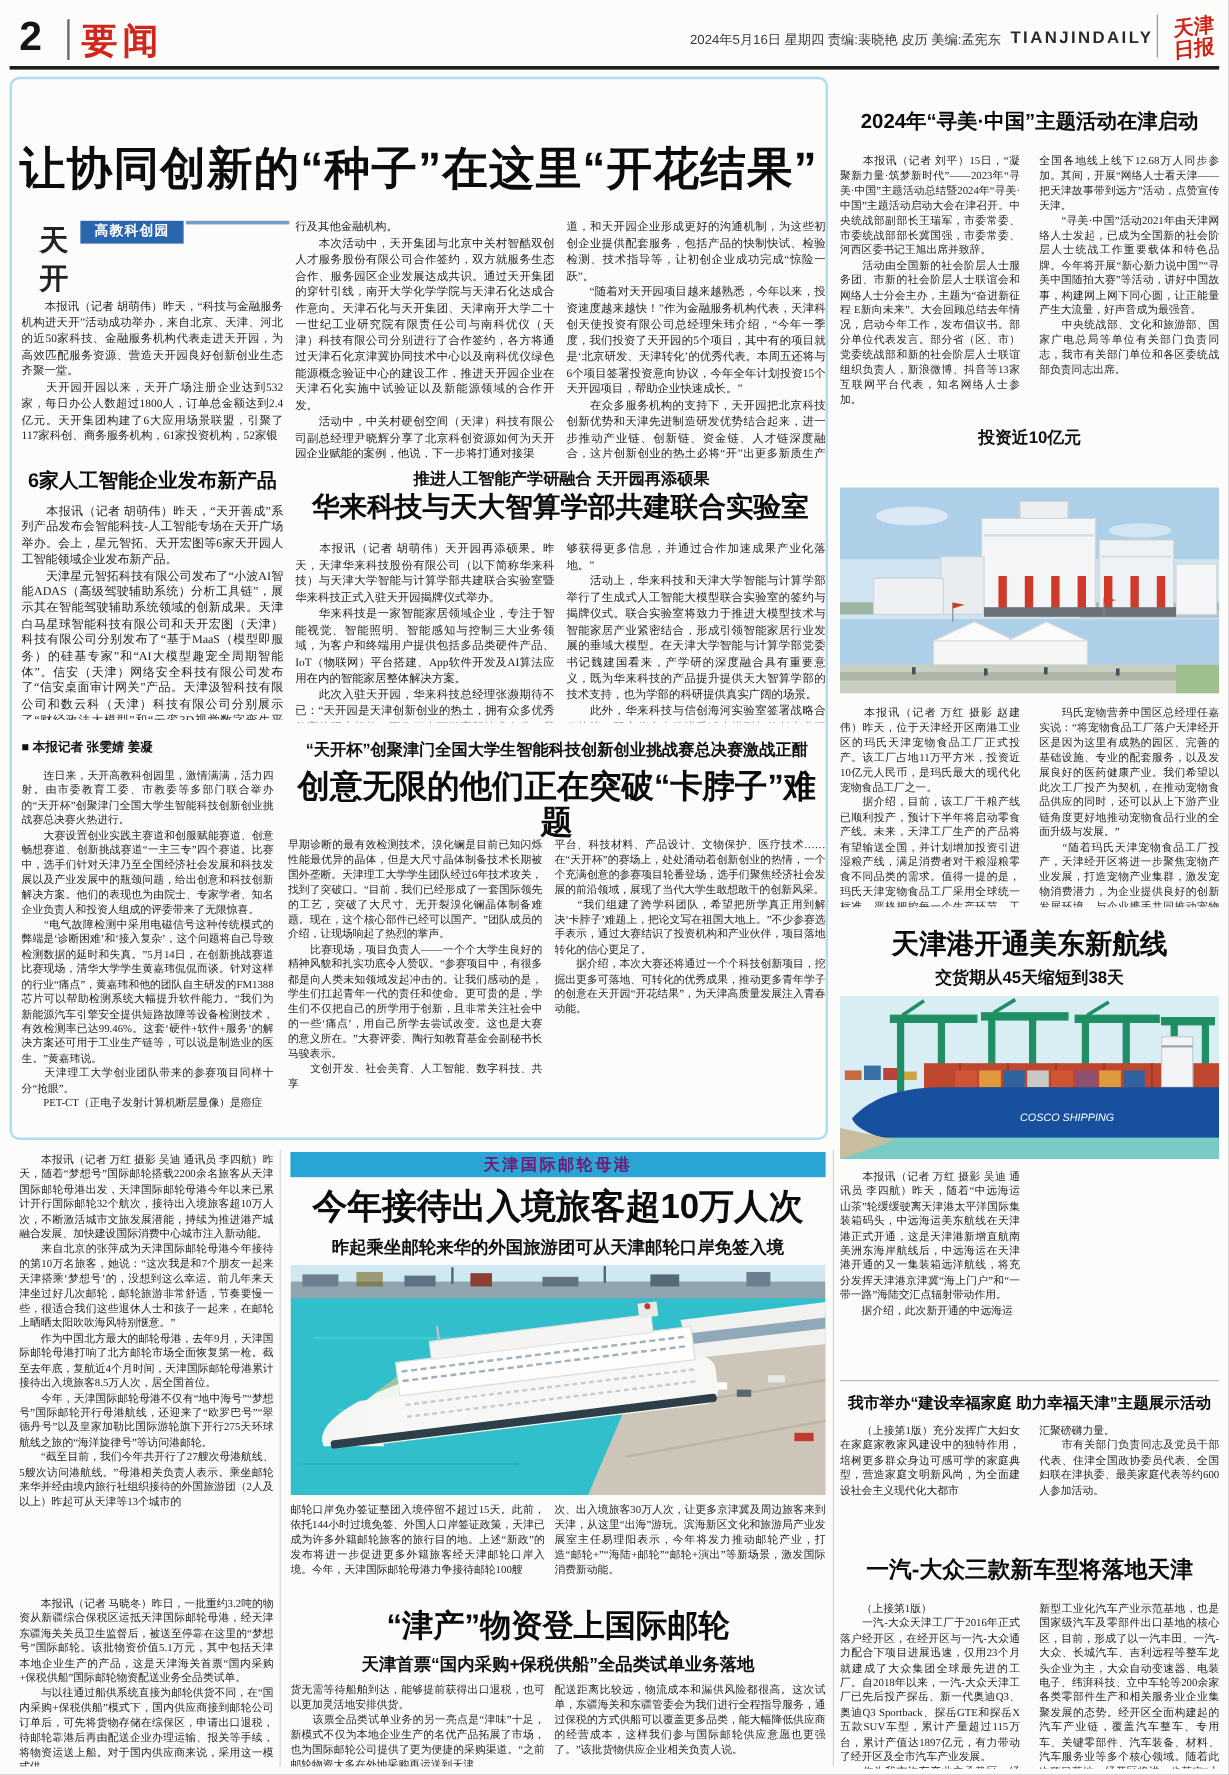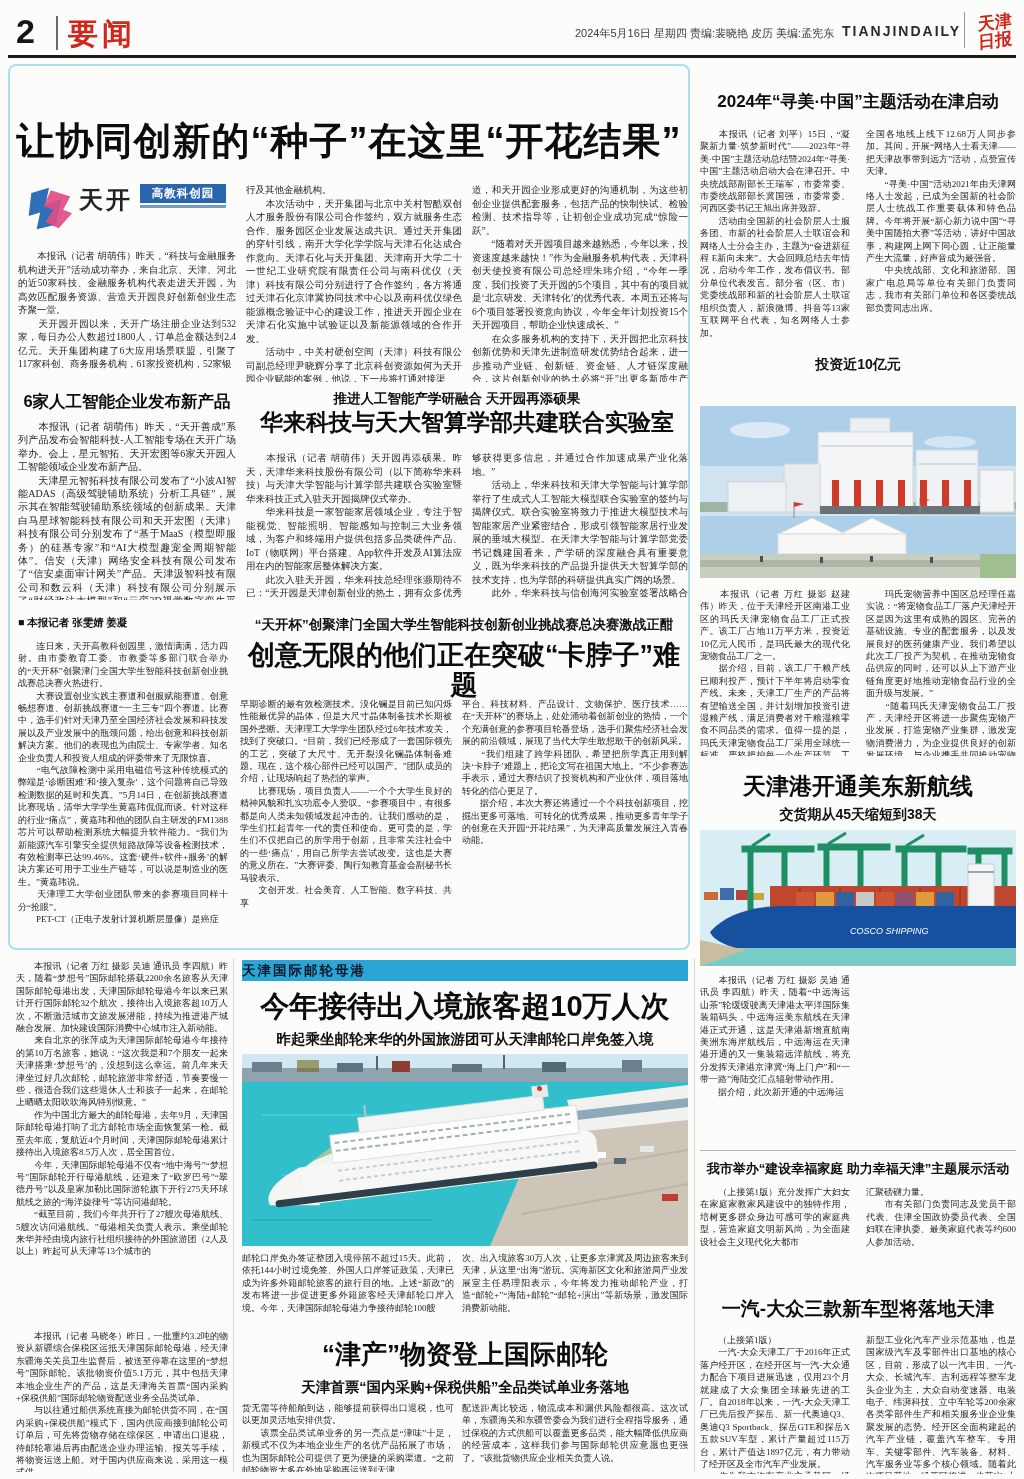--- a/index.html
+++ b/index.html
@@ -7,21 +7,21 @@
   #page{position:relative;width:1024px;height:1479px;margin:0 auto;background:#fcfcfa;
         font-family:"Liberation Serif","DejaVu Serif",serif;color:#1b1b1b;overflow:hidden}
   .abs{position:absolute}
   .sans{font-family:"Liberation Sans","DejaVu Sans",sans-serif}
   .head{font-family:"Liberation Sans","DejaVu Sans",sans-serif;font-weight:bold;color:#0c0c0c;text-align:center;line-height:1.12}
   .kick{font-family:"Liberation Sans","DejaVu Sans",sans-serif;font-weight:bold;color:#111;text-align:center}
   .jcol{font-size:9.5px;line-height:13.5px;text-align:justify;white-space:pre-line;overflow:hidden;color:#242424}
   .sm{font-size:9px;line-height:12.4px}
   .vr{position:absolute;width:1px;background:#d4d4d4}
   .hr{position:absolute;height:1px;background:#b9b9b9}
-  .banner{background:#29a6d6;color:#0f172a;font-weight:bold}
+  .banner{background:#29a6d6;color:#701a75;text-align:center;font-weight:bold}
   .byline{font-family:"Liberation Sans","DejaVu Sans",sans-serif;font-weight:bold;font-size:10.5px;color:#111}
   .logo-box{background:#2a66ae;color:#fff;font-weight:bold;text-align:center}
   svg{display:block}
 </style>
 </head>
 <body>
 
 <div id="page">
 
   <div class="abs sans" style="left:16px;top:12px;font-size:34px;font-weight:bold;color:#151515">2</div>
@@ -36,40 +36,40 @@
   <div class="abs" style="left:8px;top:64px;width:682px;height:886px;border:2px solid #aeddf0;border-radius:8px"></div>
 
   <div class="abs head" style="left:14px;top:120px;width:670px;font-size:38px;letter-spacing:1px">让协同创新的“种子”在这里“开花结果”</div>
 
   <div class="abs" style="left:26px;top:184px;width:205px;height:60px;display:flex;gap:7px">
     <svg width="46" height="48" viewBox="0 0 52 50">
       <path d="M6 8 L26 2 L22 21 L40 15 L34 44 L12 49 L16 30 L3 34 Z" fill="#2f6fb6"></path>
       <path d="M28 5 L50 12 L42 27 L52 31 L37 48 L22 41 L31 27 L20 23 Z" fill="#df4d86" opacity="0.92"></path>
     </svg>
     <div style="font-size:24px;font-weight:bold;letter-spacing:3px;color:#222">天开</div>
-    <div style="display:flex;flex-direction:column;gap:2px">
+    <div style="display:flex;flex-direction:row;gap:2px">
       <div class="logo-box sans" style="width:86px;height:19px;font-size:11.5px;line-height:19px;letter-spacing:1px">高教科创园</div>
       <div style="width:86px;height:3px;background:#2a66ae;opacity:.65"></div>
     </div>
   </div>
 
   <div class="abs jcol" style="left:18px;top:250px;width:218px;height:132px">　　本报讯（记者 胡萌伟）昨天，“科技与金融服务机构进天开”活动成功举办，来自北京、天津、河北的近50家科技、金融服务机构代表走进天开园，为高效匹配服务资源、营造天开园良好创新创业生态齐聚一堂。
 　　天开园开园以来，天开广场注册企业达到532家，每日办公人数超过1800人，订单总金额达到2.4亿元。天开集团构建了6大应用场景联盟，引聚了117家科创、商务服务机构，61家投资机构，52家银</div>
   <div class="abs jcol" style="left:246px;top:184px;width:216px;height:198px">行及其他金融机构。
 　　本次活动中，天开集团与北京中关村智酷双创人才服务股份有限公司合作签约，双方就服务生态合作、服务园区企业发展达成共识。通过天开集团的穿针引线，南开大学化学学院与天津石化达成合作意向。天津石化与天开集团、天津南开大学二十一世纪工业研究院有限责任公司与南科优仪（天津）科技有限公司分别进行了合作签约，各方将通过天津石化京津冀协同技术中心以及南科优仪绿色能源概念验证中心的建设工作，推进天开园企业在天津石化实施中试验证以及新能源领域的合作开发。
 　　活动中，中关村硬创空间（天津）科技有限公司副总经理尹晓辉分享了北京科创资源如何为天开园企业赋能的案例，他说，下一步将打通对接渠</div>
   <div class="abs jcol" style="left:472px;top:184px;width:216px;height:198px">道，和天开园企业形成更好的沟通机制，为这些初创企业提供配套服务，包括产品的快制快试、检验检测、技术指导等，让初创企业成功完成“惊险一跃”。
 　　“随着对天开园项目越来越熟悉，今年以来，投资速度越来越快！”作为金融服务机构代表，天津科创天使投资有限公司总经理朱玮介绍，“今年一季度，我们投资了天开园的5个项目，其中有的项目就是‘北京研发、天津转化’的优秀代表。本周五还将与6个项目签署投资意向协议，今年全年计划投资15个天开园项目，帮助企业快速成长。”
 　　在众多服务机构的支持下，天开园把北京科技创新优势和天津先进制造研发优势结合起来，进一步推动产业链、创新链、资金链、人才链深度融合，这片创新创业的热土必将“开”出更多新质生产力。</div>
 
   <div class="abs head" style="left:18px;top:392px;width:218px;font-size:16.5px">6家人工智能企业发布新产品</div>
   <div class="abs jcol" style="left:18px;top:420px;width:218px;height:180px;font-size:10px;line-height:13.4px">　　本报讯（记者 胡萌伟）昨天，“天开善成”系列产品发布会智能科技-人工智能专场在天开广场举办。会上，星元智拓、天开宏图等6家天开园人工智能领域企业发布新产品。
 　　天津星元智拓科技有限公司发布了“小波AI智能ADAS（高级驾驶辅助系统）分析工具链”，展示其在智能驾驶辅助系统领域的创新成果。天津白马星球智能科技有限公司和天开宏图（天津）科技有限公司分别发布了“基于MaaS（模型即服务）的硅基专家”和“AI大模型趣宠全周期智能体”。信安（天津）网络安全科技有限公司发布了“信安桌面审计网关”产品。天津汲智科技有限公司和数云科（天津）科技有限公司分别展示了“财经政法大模型”和“云鸾3D视觉数字孪生平台”。</div>
 
-  <div class="abs kick" style="left:236px;top:390px;width:442px;font-size:13.5px">推进人工智能产学研融合 天开园再添硕果</div>
+  <div class="abs kick" style="left:247px;top:390px;width:442px;font-size:13.5px">推进人工智能产学研融合 天开园再添硕果</div>
   <div class="abs head" style="left:246px;top:410px;width:442px;font-size:23px">华来科技与天大智算学部共建联合实验室</div>
   <div class="abs jcol" style="left:246px;top:452px;width:216px;height:150px">　　本报讯（记者 胡萌伟）天开园再添硕果。昨天，天津华来科技股份有限公司（以下简称华来科技）与天津大学智能与计算学部共建联合实验室暨华来科技正式入驻天开园揭牌仪式举办。
 　　华来科技是一家智能家居领域企业，专注于智能视觉、智能照明、智能感知与控制三大业务领域，为客户和终端用户提供包括多品类硬件产品、IoT（物联网）平台搭建、App软件开发及AI算法应用在内的智能家居整体解决方案。
 　　此次入驻天开园，华来科技总经理张濒期待不已：“天开园是天津创新创业的热土，拥有众多优秀的高校研究机构，聚集了上下游高新技术企业，我们在这里能</div>
   <div class="abs jcol" style="left:472px;top:452px;width:216px;height:150px">够获得更多信息，并通过合作加速成果产业化落地。”
 　　活动上，华来科技和天津大学智能与计算学部举行了生成式人工智能大模型联合实验室的签约与揭牌仪式。联合实验室将致力于推进大模型技术与智能家居产业紧密结合，形成引领智能家居行业发展的垂域大模型。在天津大学智能与计算学部党委书记魏建国看来，产学研的深度融合具有重要意义，既为华来科技的产品提升提供天大智算学部的技术支持，也为学部的科研提供真实广阔的场景。
 　　此外，华来科技与信创海河实验室签署战略合作协议，双方将合力推进垂域大模型与信创产业深度融合，为天津市人工智能产业高质量发展注入新动力。</div>
 
   <div class="abs byline" style="left:18px;top:616px;width:212px">■ 本报记者 张雯婧 姜凝</div>
   <div class="abs jcol sm" style="left:18px;top:640px;width:210px;height:303px">　　连日来，天开高教科创园里，激情满满，活力四射。由市委教育工委、市教委等多部门联合举办的“天开杯”创聚津门全国大学生智能科技创新创业挑战赛总决赛火热进行。

